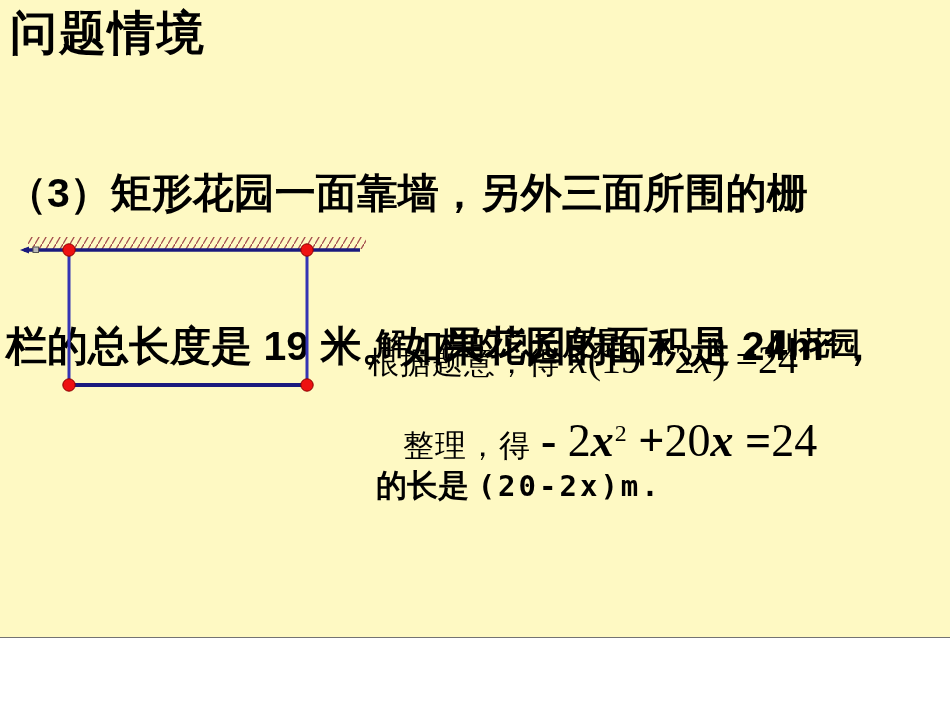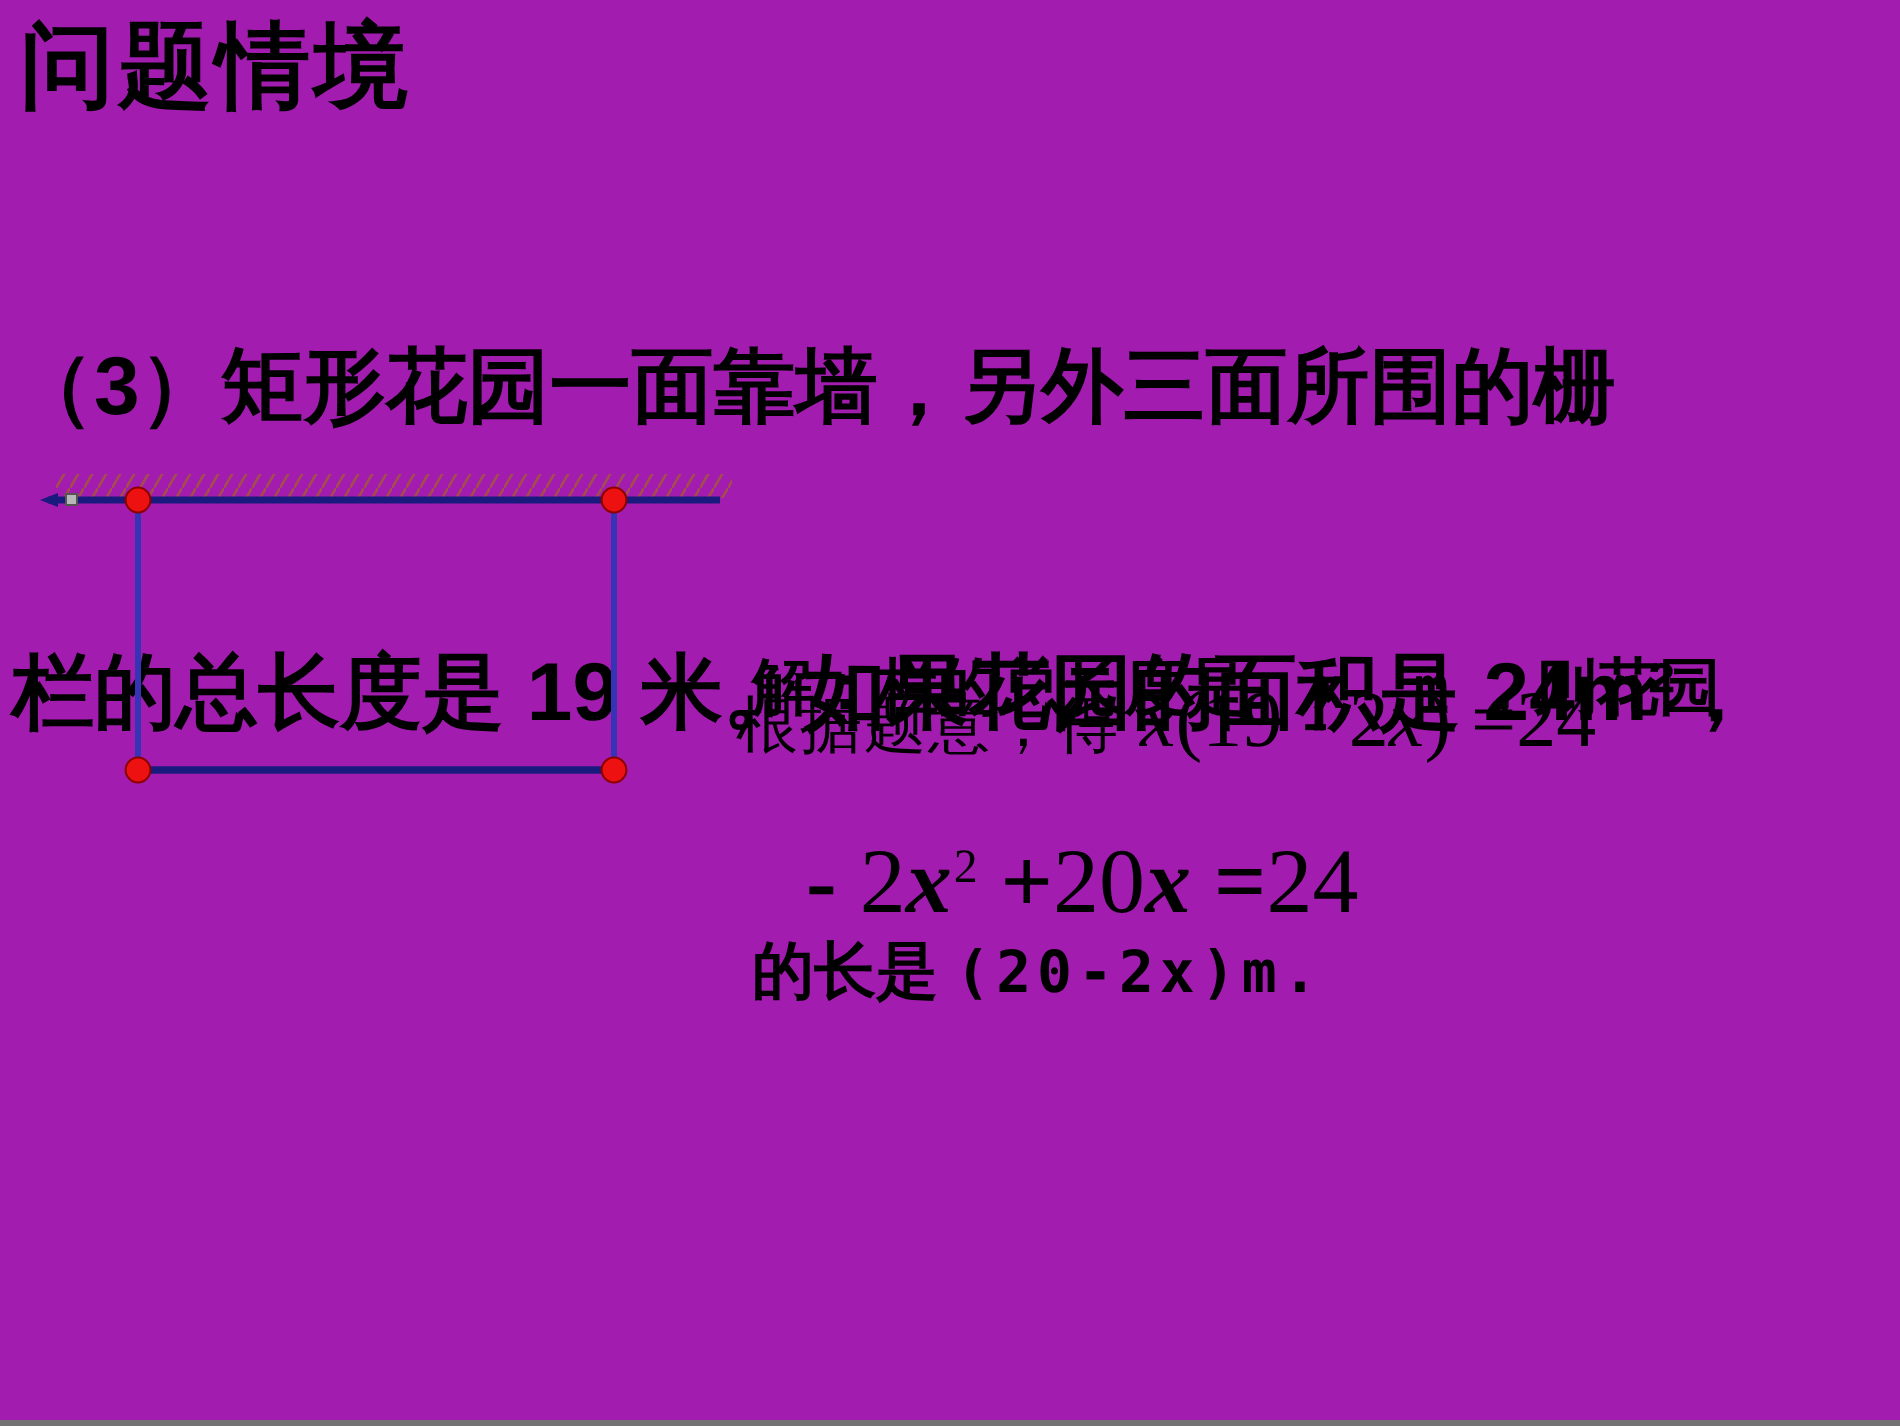--- a/index.html
+++ b/index.html
@@ -1,23 +1,23 @@
 <!DOCTYPE html>
 <html><head>
 <meta charset="utf-8">
 <style>
   html,body{margin:0;padding:0;background:#fff;}
   .slide{
     position:relative;
-    width:950px;height:713px;
-    background:#a21caf;
+    width:950px;height:638px;
+    background:#fef9c3;
     overflow:hidden;
     color:#000;
     font-family:"Liberation Sans", sans-serif;
-    border-bottom:3px solid #737373;
+    border-bottom:1px solid #737373;
     box-sizing:border-box;
   }
   .page-title{
     position:absolute;left:10px;top:2px;
     font-family:"Liberation Serif", serif;
     font-size:47px;font-weight:700;
     letter-spacing:2px;
     white-space:pre;
   }
   .problem{
@@ -104,16 +104,17 @@
     <div><span>解：栏的总长度是</span><span class="latin gap">x m</span><span>，则花园</span></div>
     <div><span>的长是 </span><span class="latin">(20-2x)m.</span></div>
   </div>
 
   <div class="equation eq1">
     <span class="eq-lead">根据题意，得</span>
     <span class="math"><span class="var">x</span><span>(19 </span><span>- </span><span>2</span><span class="var">x</span><span>) </span><span>=</span><span>24</span></span>
   </div>
 
   <div class="equation eq2">
+    <span class="eq-lead">整理，得</span>
     <span class="math"><span class="op">- </span><span>2</span><span class="var">x</span><span class="sup">2</span><span class="op"> +</span><span>20</span><span class="var">x</span><span class="op"> =</span><span>24</span></span>
   </div>
 
 </div>
 
 </body></html>

